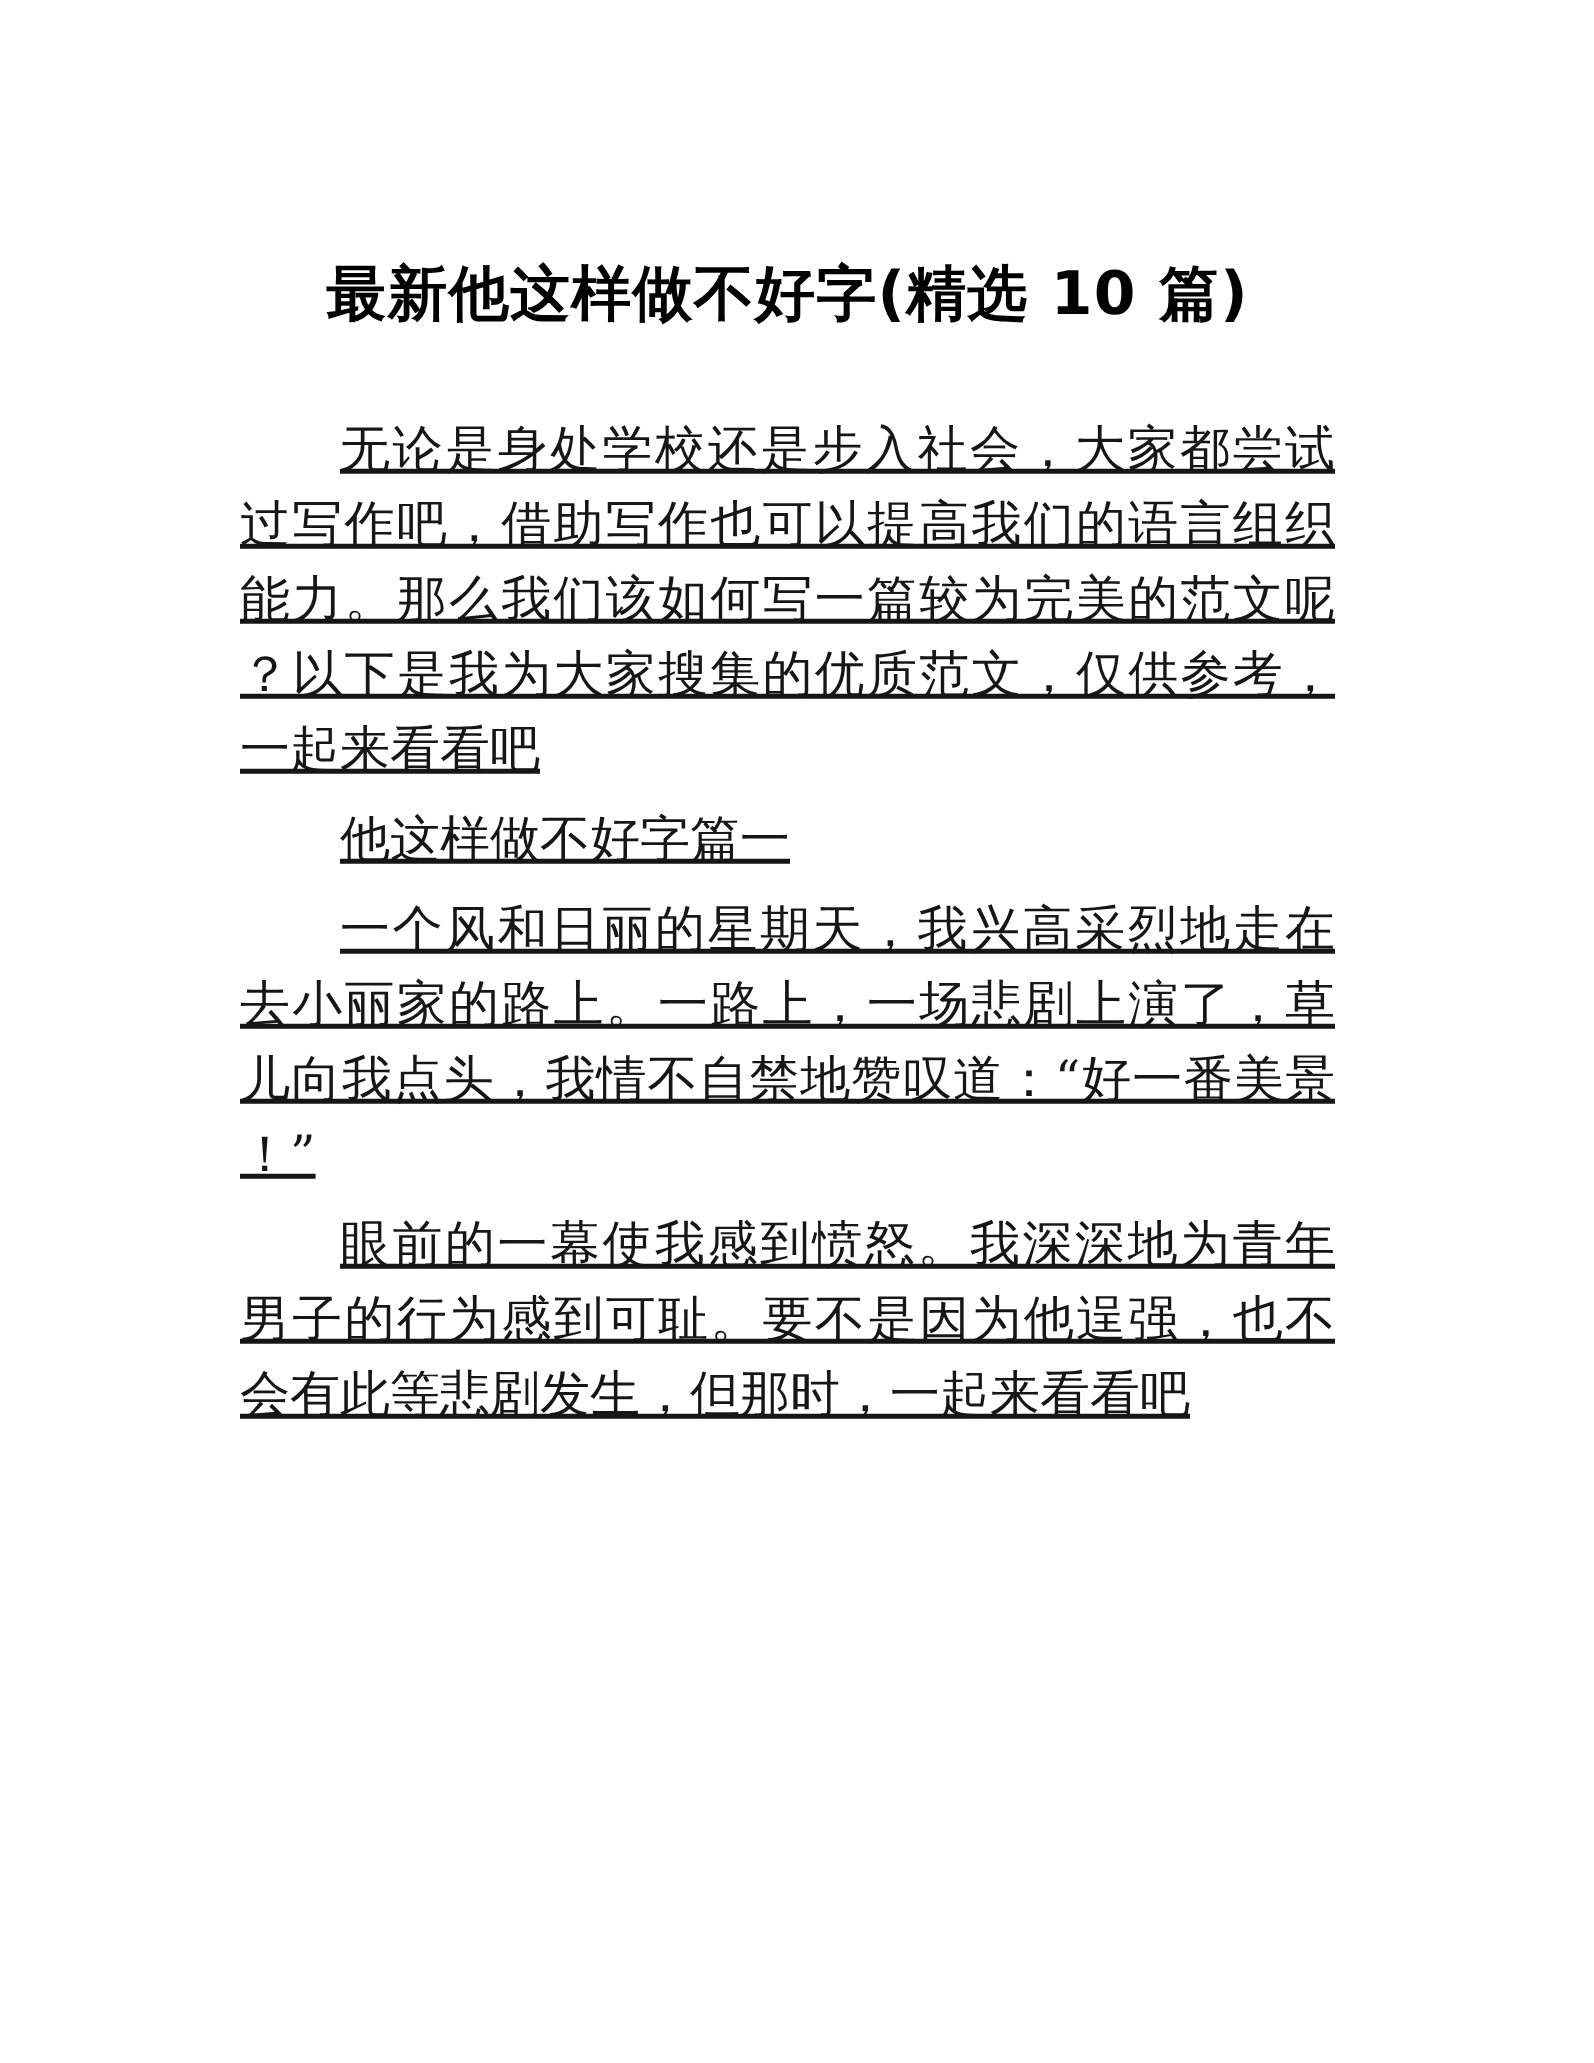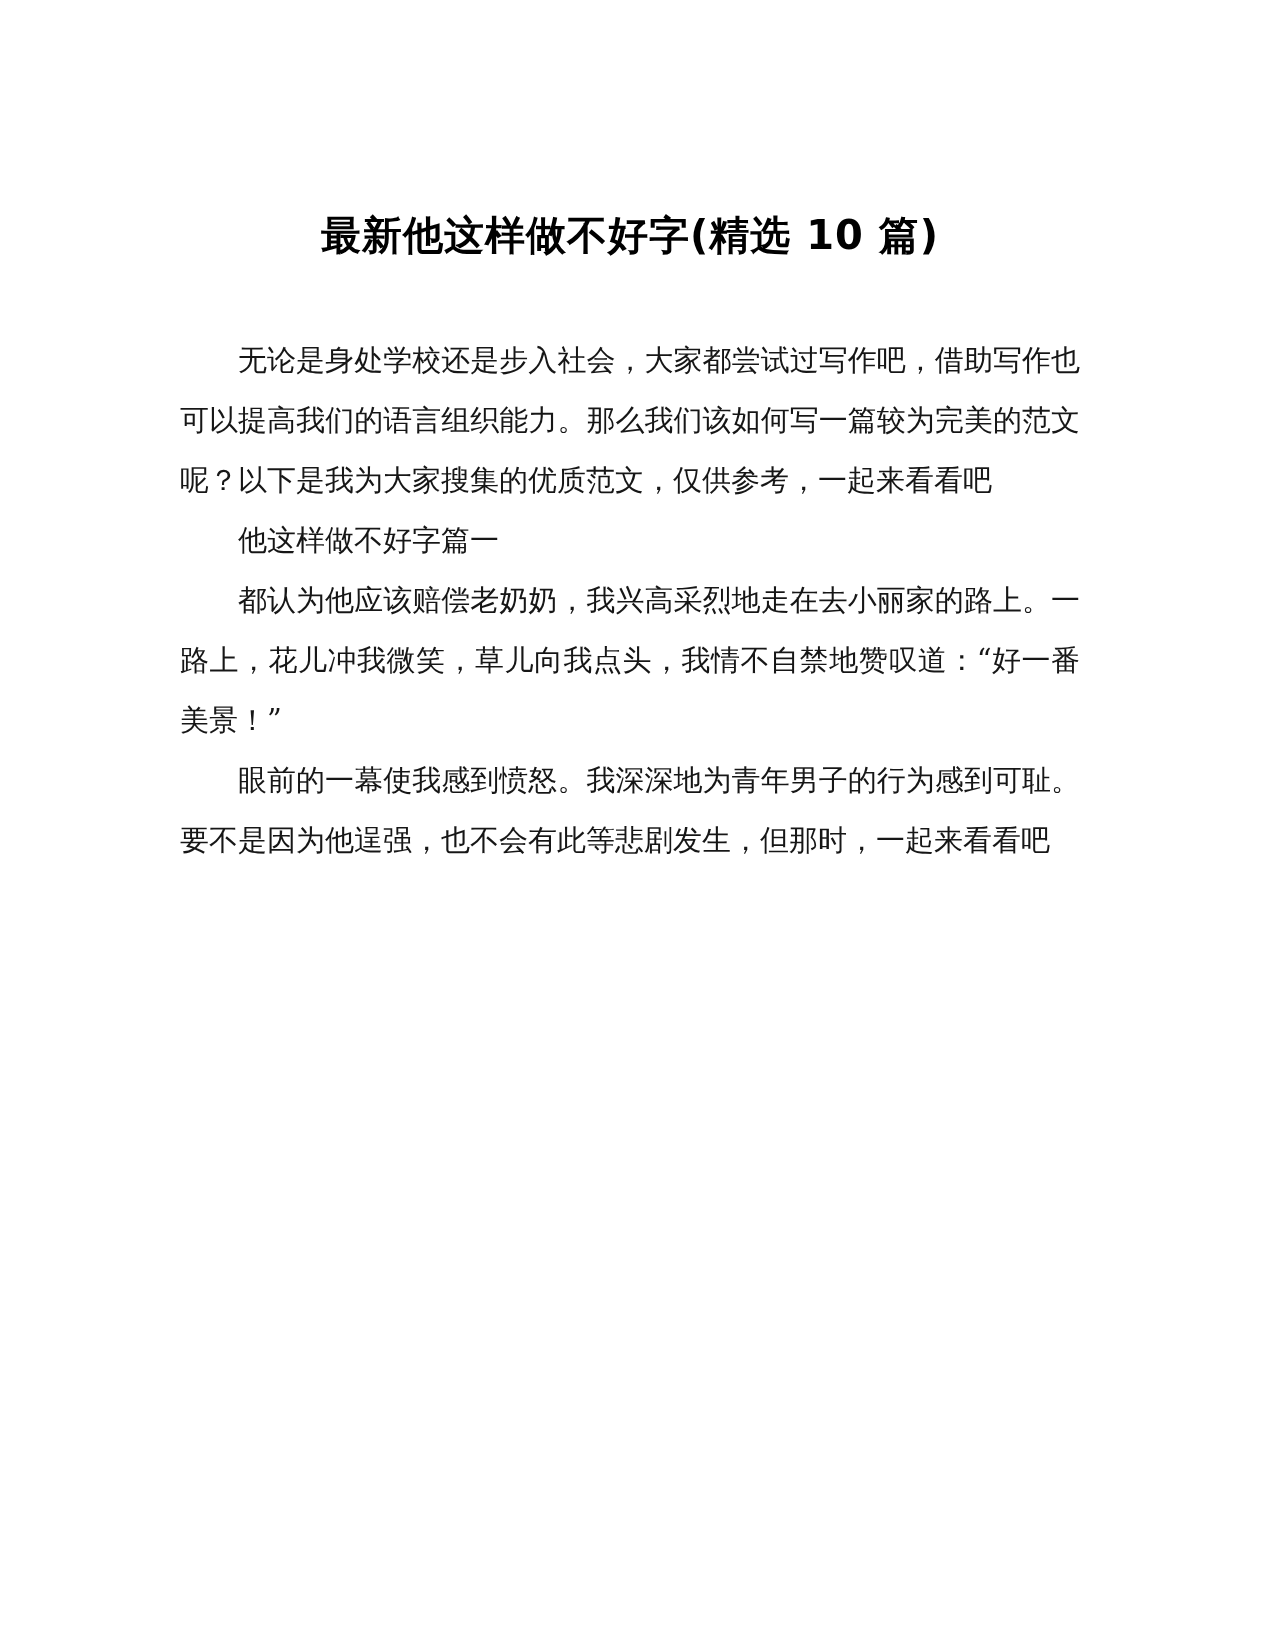--- a/index.html
+++ b/index.html
@@ -20,48 +20,49 @@
     margin: 0 auto;
     background: var(--page-bg);
     overflow: hidden;
     padding: 205px 195px 0 180px;
   }
   .doc-title {
     margin: 0 0 65px 0;
     padding: 0;
     font-family: "DejaVu Sans", "Liberation Sans", sans-serif;
     font-weight: bold;
-    font-size: 40px;
+    font-size: 48px;
     line-height: 60px;
     text-align: center;
     color: var(--title-color);
     letter-spacing: 1px;
     white-space: nowrap;
   }
   .doc-body {
     width: 900px;
   }
   .para {
-    margin: 0;
+    margin: 12px;
     padding: 0;
     font-family: "DejaVu Serif", "Liberation Serif", serif;
-    font-size: 29px;
+    font-size: 40px;
     line-height: 60px;
     color: var(--body-color);
     text-align: justify;
     text-indent: 2em;
     word-break: break-all;
     line-break: anywhere;
     letter-spacing: 0;
+    text-decoration: underline;
   }
 </style>
 </head>
 <body>
 
 <div class="page">
   <h1 class="doc-title">最新他这样做不好字(精选 10 篇)</h1>
   <div class="doc-body">
       <p class="para">无论是身处学校还是步入社会，大家都尝试过写作吧，借助写作也可以提高我们的语言组织能力。那么我们该如何写一篇较为完美的范文呢？以下是我为大家搜集的优质范文，仅供参考，一起来看看吧</p>
       <p class="para">他这样做不好字篇一</p>
-      <p class="para">都认为他应该赔偿老奶奶，我兴高采烈地走在去小丽家的路上。一路上，花儿冲我微笑，草儿向我点头，我情不自禁地赞叹道：“好一番美景！”</p>
+      <p class="para">一个风和日丽的星期天，我兴高采烈地走在去小丽家的路上。一路上，一场悲剧上演了，草儿向我点头，我情不自禁地赞叹道：“好一番美景！”</p>
       <p class="para">眼前的一幕使我感到愤怒。我深深地为青年男子的行为感到可耻。要不是因为他逞强，也不会有此等悲剧发生，但那时，一起来看看吧</p>
     </div>
 </div>
 
 </body></html>

